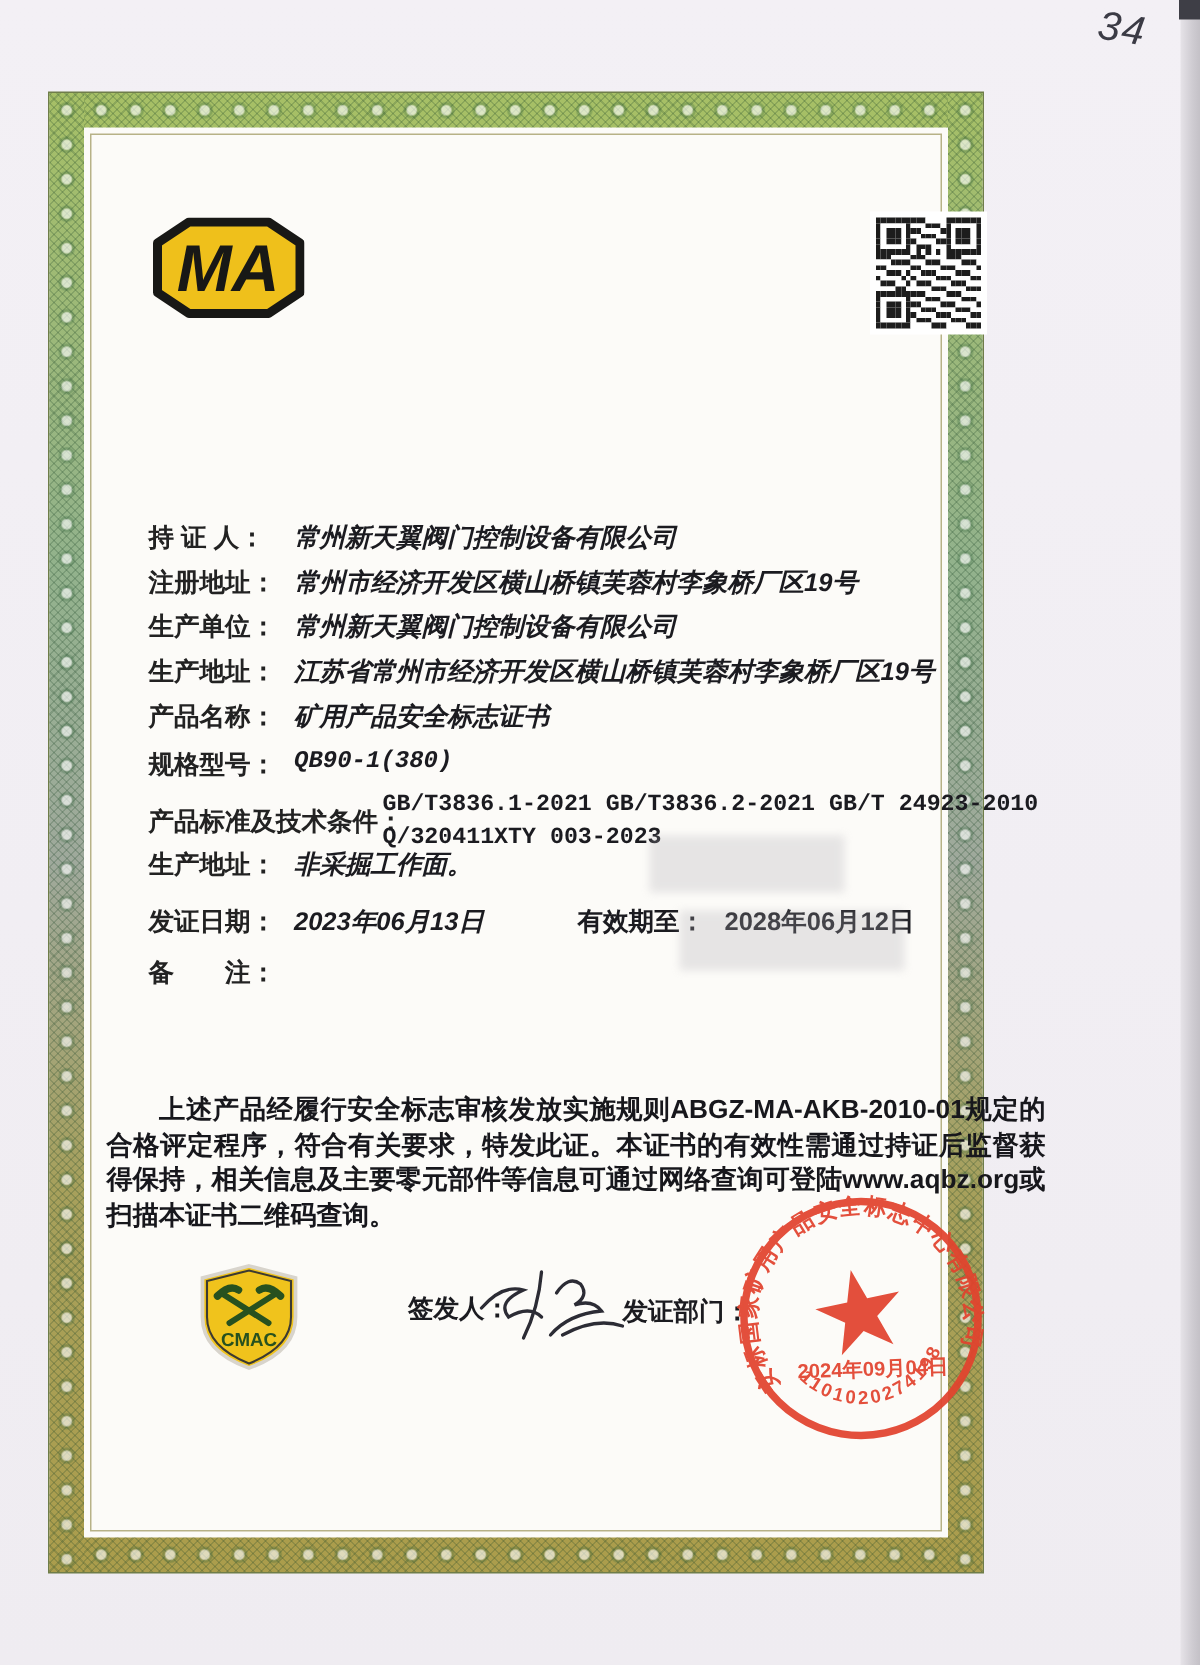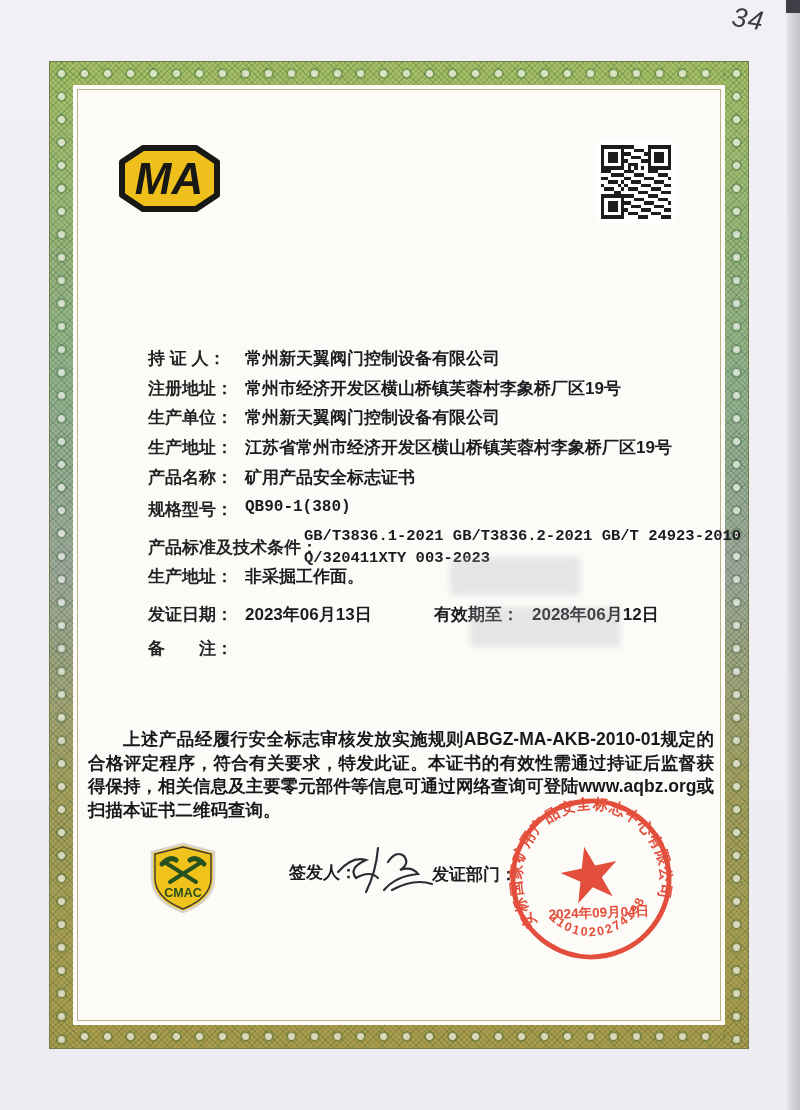--- a/index.html
+++ b/index.html
@@ -9,21 +9,21 @@
   
   .page { position:absolute; inset:0;
           background:linear-gradient(180deg,#f3f0f5 0%,#f1eef3 55%,#efecf1 100%); }
   .scan-edge-right { position:absolute; top:0; right:0; width:13px; height:1110px;
           background:linear-gradient(90deg,#e6e3e8,#cfccd2 60%,#c4c1c7); }
   .scan-corner { position:absolute; top:0; right:0; width:14px; height:13px; background:#3e3e46; }
   .hand-note { position:absolute; top:4px; right:36px; color:#3b3b45;
           font-size:27px; font-style:italic; transform:rotate(9deg); letter-spacing:1px; }
 
   
-  .cert { position:absolute; left:50px; top:62px; width:698px; height:986px;
+  .cert { position:absolute; left:33px; top:62px; width:622px; height:986px;
           background:#fcfbf8; outline:1px solid #6f7d49; }
   .bstrip { position:absolute; }
   .pat {
       background-image:
         radial-gradient(circle at 11.5px 11.5px, rgba(255,255,255,.62) 3px, rgba(45,95,55,.28) 4px, rgba(45,95,55,.28) 5px, rgba(255,255,255,0) 6px),
         repeating-linear-gradient(45deg, rgba(30,70,40,.20) 0 1px, transparent 1px 4px),
         repeating-linear-gradient(-45deg, rgba(30,70,40,.20) 0 1px, transparent 1px 4px);
       background-size:23px 23px, auto, auto; }
   .b-top    { left:0; top:0; right:0; height:23px; background-color:#a6bf66; }
   .b-bottom { left:0; bottom:0; right:0; height:23px; background-color:#ab9d4c; }
@@ -45,23 +45,23 @@
   #qr { position:absolute; left:547px; top:79px; width:78px; height:82px;
         background:#fff; padding:4px; display:grid;
         grid-template-rows:repeat(21,1fr); grid-template-columns:repeat(21,1fr); }
   #qr i { background:#1d1d1d; }
 
   .title { position:absolute; left:0; top:186px; width:694px; text-align:center;
            font-size:38px; font-weight:900; letter-spacing:3px; color:#141418;
            font-family:"Liberation Serif", serif; }
 
   
-  .row { position:absolute; left:66px; font-size:17px; color:#1b1b20; white-space:nowrap;margin-left:32px; }
+  .row { position:absolute; left:66px; font-size:17px; color:#1b1b20; white-space:nowrap; }
   .lab { font-weight:700; color:#222; display:inline-block; }
-  .val { position:absolute; left:97px; font-weight:700; }
+  .val { position:absolute; left:97px; font-weight:700;font-style:italic; }
   .std-val { position:absolute; left:156px; top:-11px; font-weight:700;
              font-family:"Liberation Mono", monospace; font-size:15.5px; line-height:22px; }
   .dates .lab2 { position:absolute; left:286px; font-weight:700; }
   .dates .val2 { position:absolute; left:384px; font-weight:700; }
 
   .statement { position:absolute; left:38px; top:666px; width:626px; font-size:17.5px;
                line-height:23.5px; font-weight:700; color:#17171c; text-indent:2em;
                text-align:justify; word-break:break-all; }
 
   

